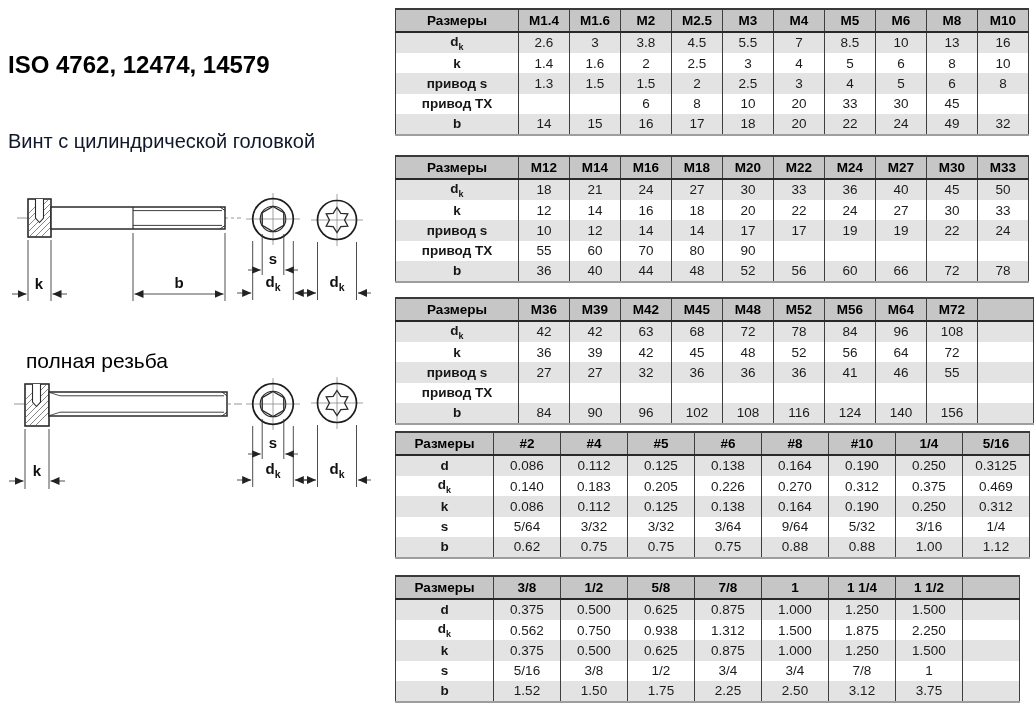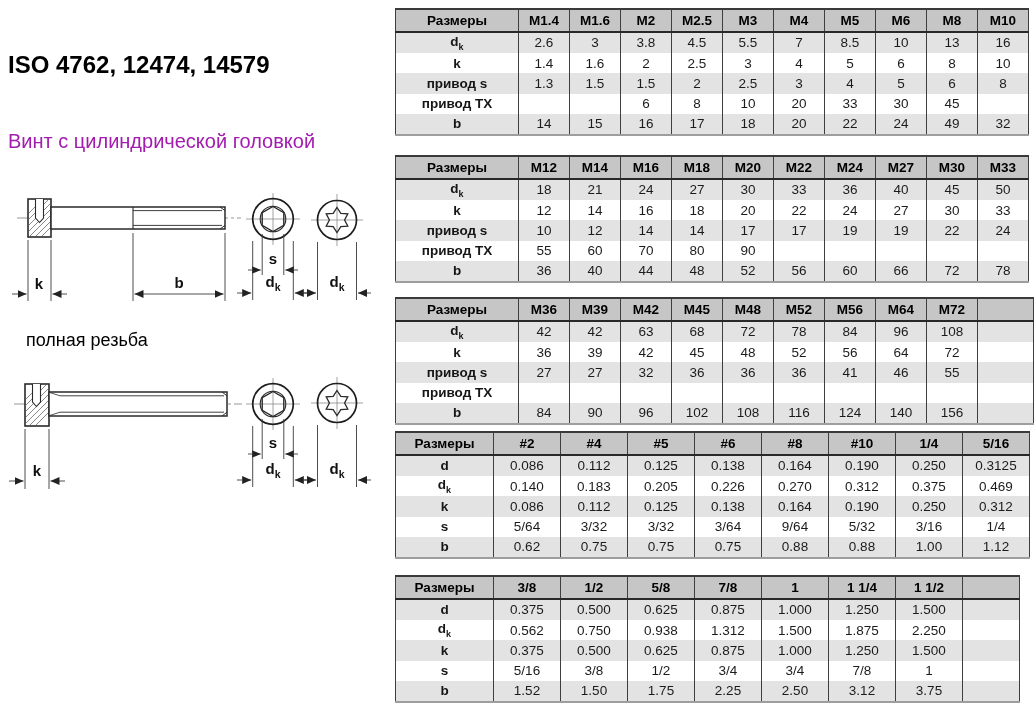--- a/index.html
+++ b/index.html
@@ -11,25 +11,25 @@
   }
   
   #left-panel{position:absolute;left:0;top:0;width:392px;height:703px;margin-top:44px;}
   .title{
     position:absolute;left:8px;top:4px;
     font-size:24px;font-weight:700;line-height:34px;color:#000;
     letter-spacing:0px;white-space:nowrap;
   }
   .subtitle{
     position:absolute;left:8px;top:86px;
-    font-size:20px;font-weight:400;color:#a21caf;white-space:nowrap;
+    font-size:20px;font-weight:400;color:#0f172a;white-space:nowrap;
   }
   .fullthread-label{
-    position:absolute;left:26px;top:286px;
-    font-size:18px;font-weight:400;color:#000;white-space:nowrap;
+    position:absolute;left:26px;top:305px;
+    font-size:21px;font-weight:400;color:#000;white-space:nowrap;
   }
   .drawing-svg{position:absolute;left:0;overflow:visible;}
   #drawing1{top:140px;}
   #drawing2{top:325px;}
   
   #tables-region{position:absolute;left:395px;top:0;width:639px;height:703px;}
   #tables-region table{
     position:absolute;left:0;
     border-collapse:collapse;table-layout:fixed;
     border-top:2px solid #3a3a3a;

